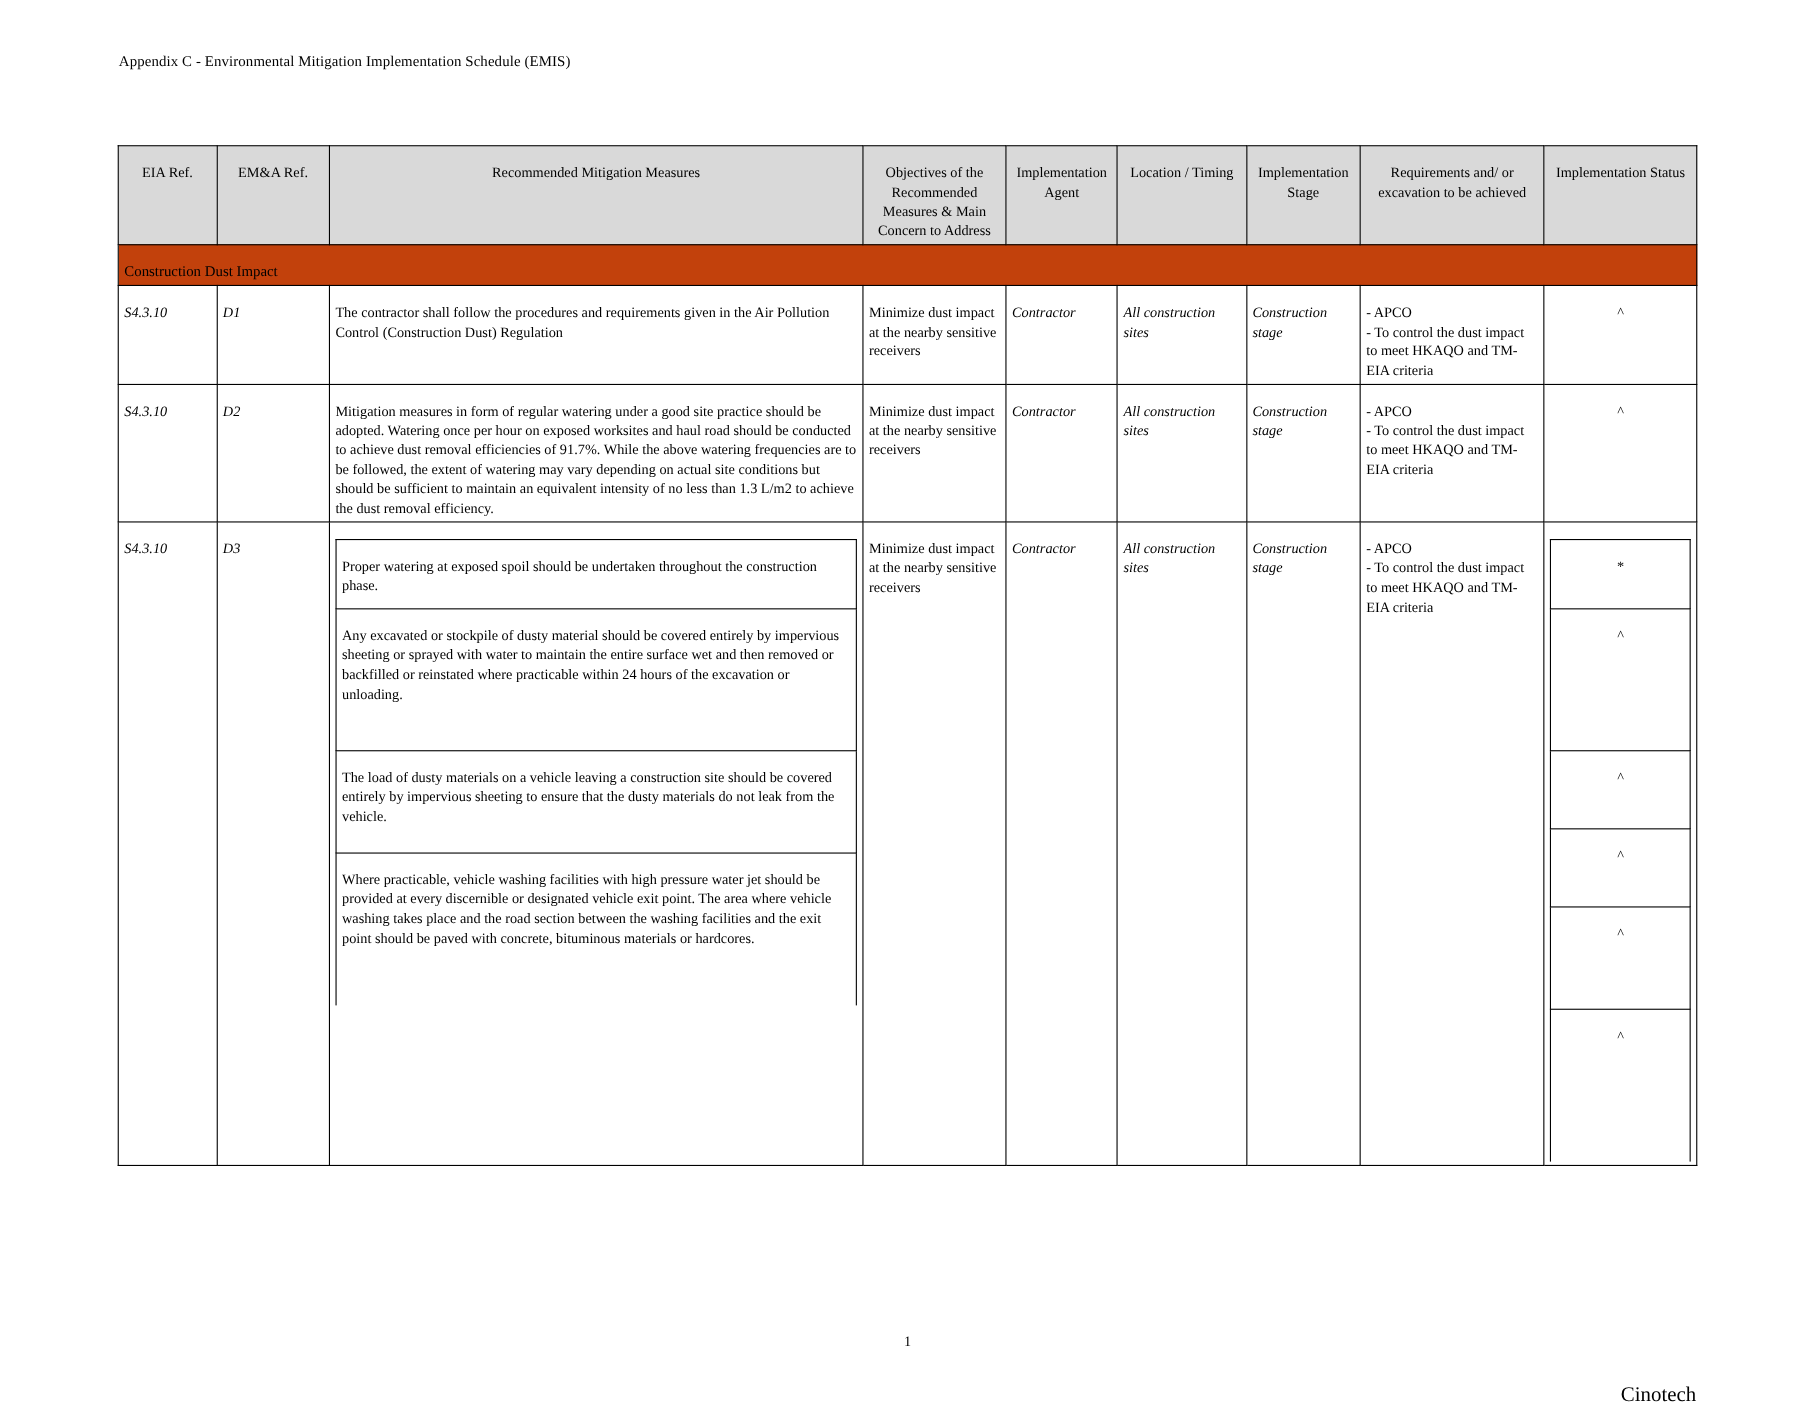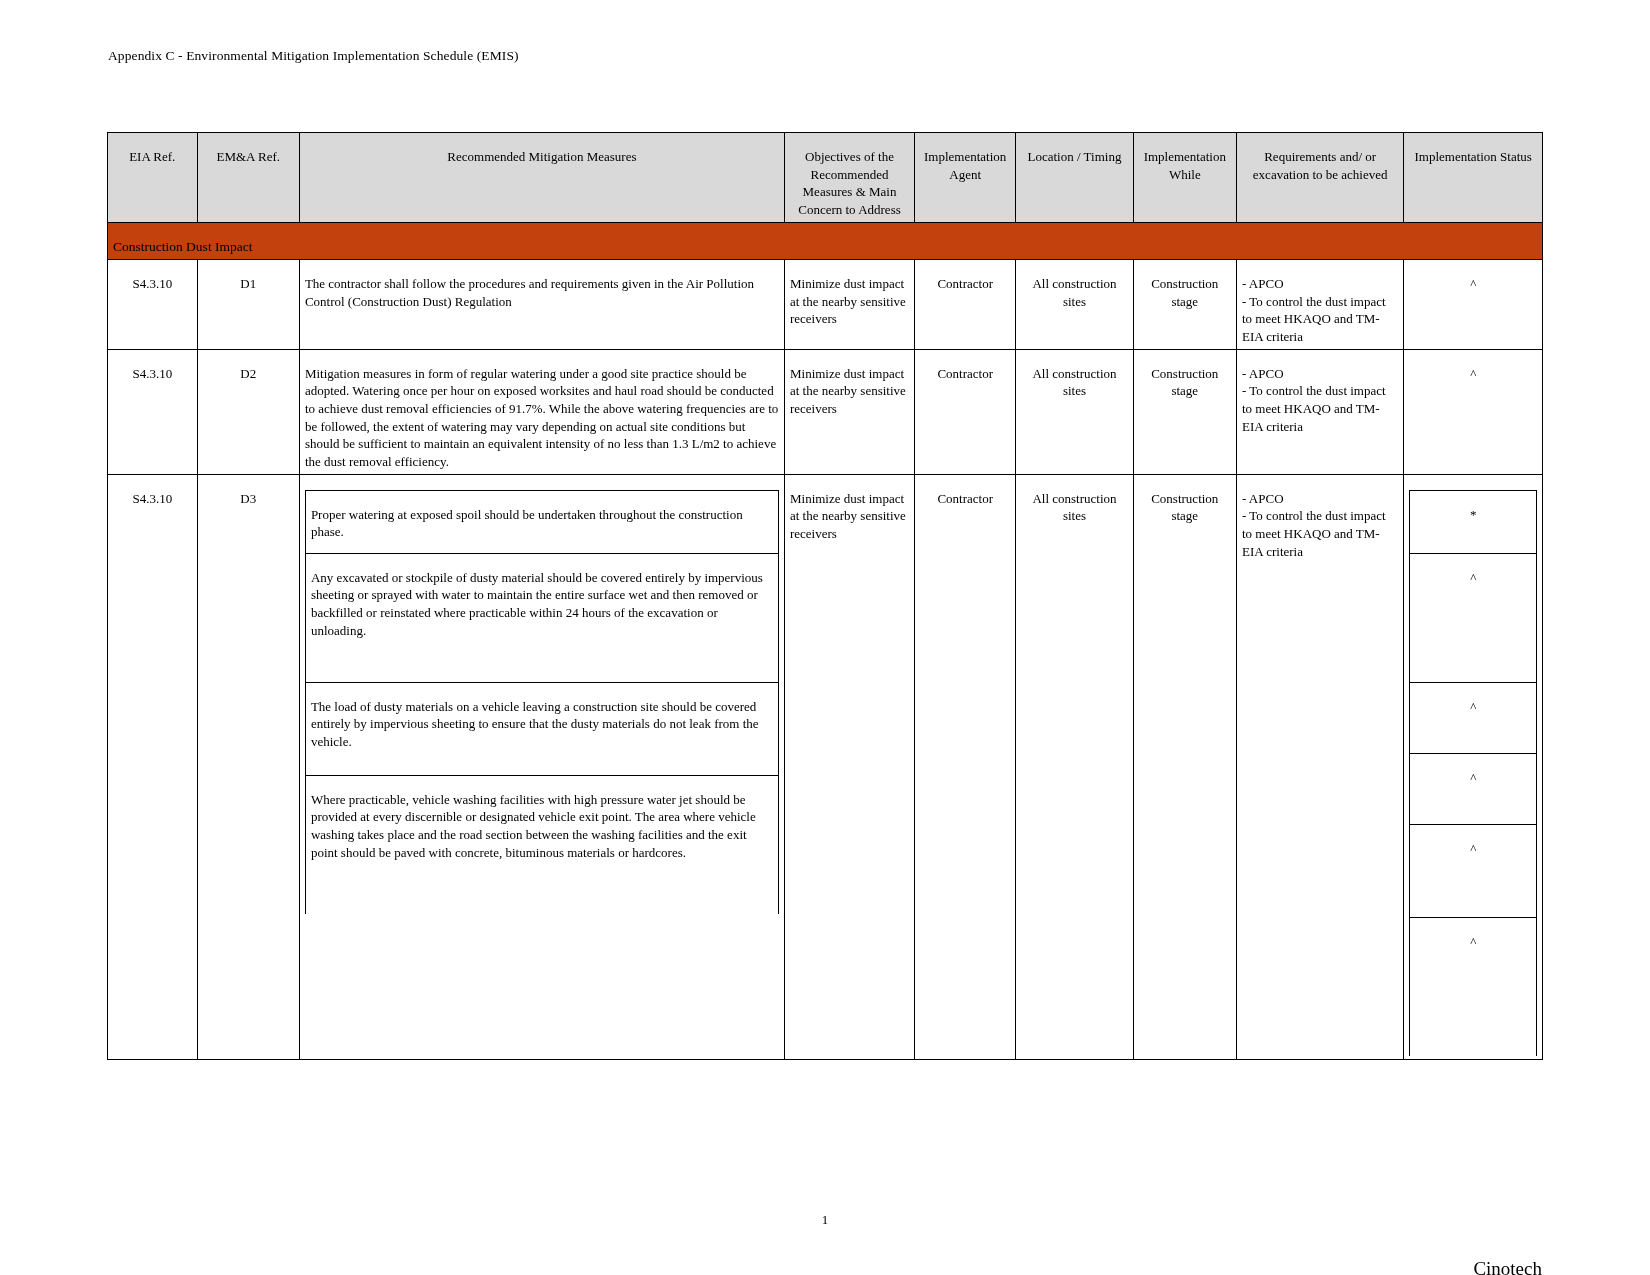--- a/index.html
+++ b/index.html
@@ -68,21 +68,21 @@
     font-size: 13px;
     padding: 5px 3px;
   }
   .section-row td {
     background: #c2410c;
     font-weight: bold;
     font-size: 13.5px;
     padding: 3px 6px;
   }
   .c-center {
-    text-align: center;
+    font-style: italic;
   }
   .meas p {
     margin: 0 0 0 0;
   }
   .sub-table {
     width: 100%;
     border-collapse: collapse;
     table-layout: fixed;
   }
   .sub-table td {
@@ -131,21 +131,21 @@
         <col class="c9">
     </colgroup>
     <thead>
       <tr>
         <th>EIA Ref.</th>
         <th>EM&amp;A Ref.</th>
         <th>Recommended Mitigation Measures</th>
         <th>Objectives of the Recommended Measures &amp; Main Concern to Address</th>
         <th>Implementation Agent</th>
         <th>Location / Timing</th>
-        <th>Implementation While</th>
+        <th>Implementation Stage</th>
         <th>Requirements and/ or excavation to be achieved</th>
         <th>Implementation Status</th>
       </tr>
     </thead>
     <tbody>
 
       <tr class="section-row">
         <td colspan="9">Construction Dust Impact</td>
       </tr>
 

